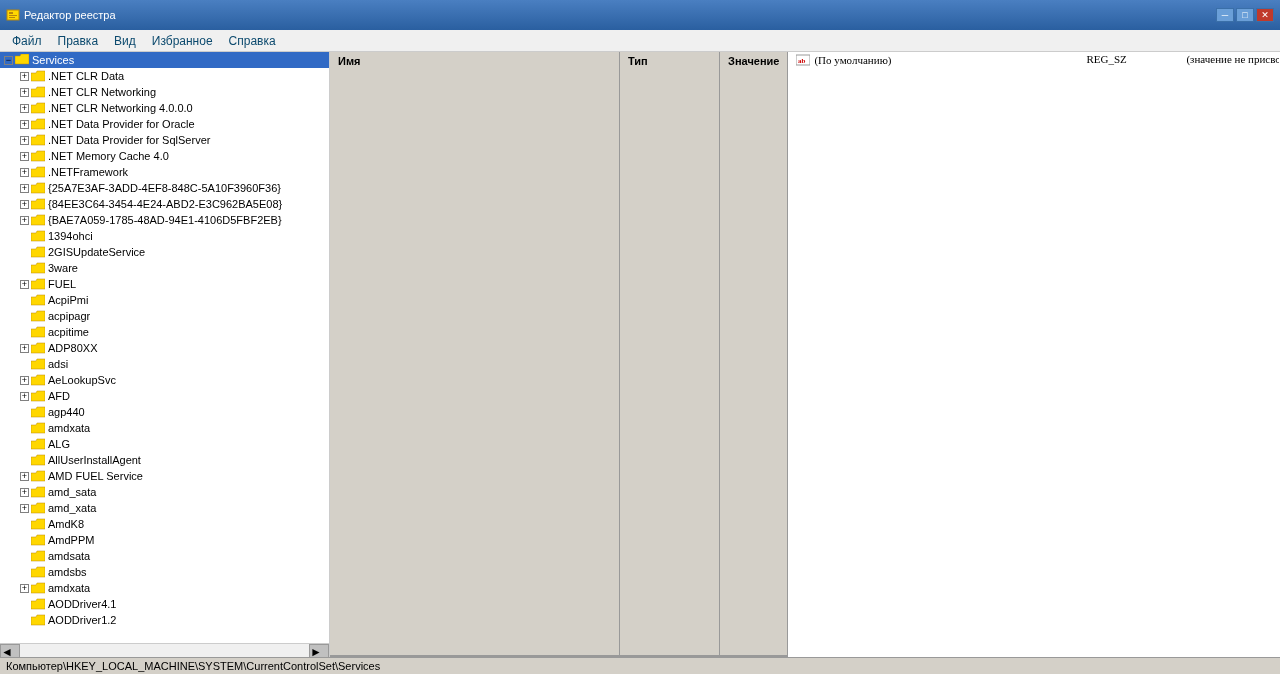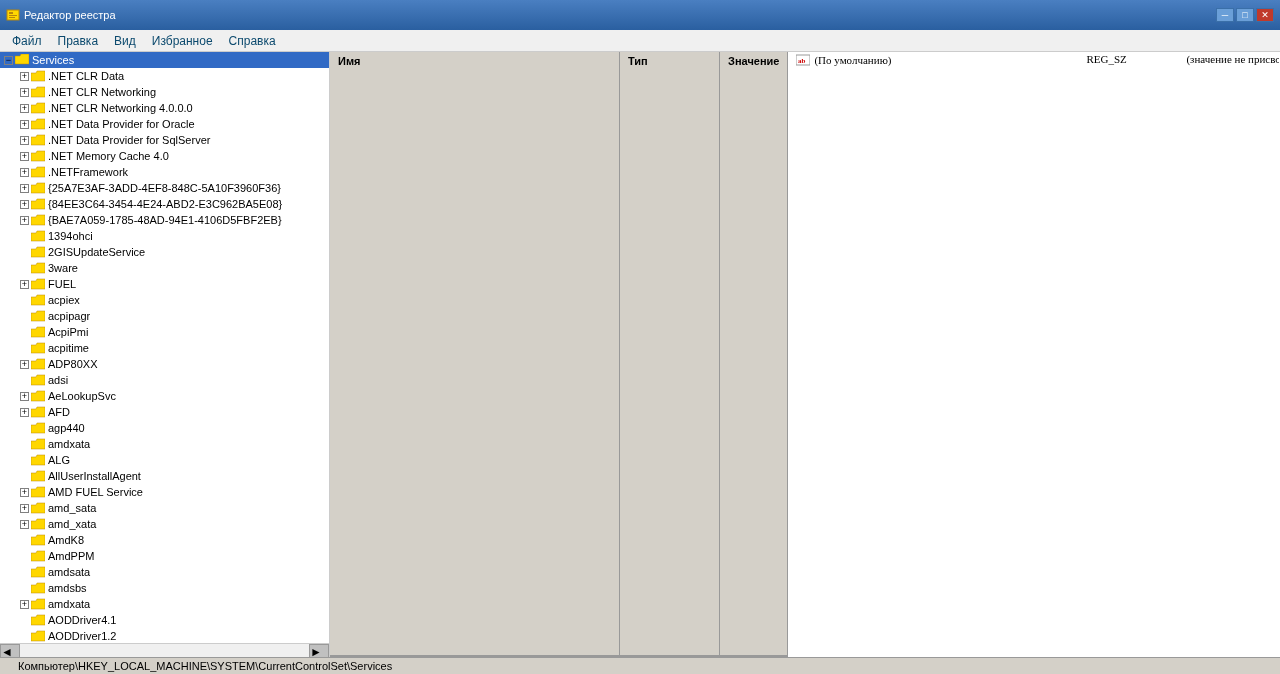--- a/index.html
+++ b/index.html
@@ -163,21 +163,21 @@
       overflow: hidden;
       white-space: nowrap;
     }
     .cell-name { width: 290px; display: flex; align-items: center; gap: 4px; }
     .cell-type { width: 100px; }
     .cell-value { flex: 1; }
     
     #status-bar {
       background: #d4d0c8;
       border-top: 1px solid #999;
-      padding: 2px 18px;
+      padding: 2px 6px;
       font-size: 11px;
       flex-shrink: 0;
     }
     
     #tree-container::-webkit-scrollbar { width: 14px; }
     #tree-container::-webkit-scrollbar-track { background: #f0f0f0; }
     #tree-container::-webkit-scrollbar-thumb {
       background: #c0c0c0;
       border: 1px solid #999;
     }
@@ -328,35 +328,28 @@
             <svg width="14" height="12" viewBox="0 0 14 12" style="margin-right: 3px; flex-shrink: 0;">
               <path d="M0,3 L5,3 L6,1 L14,1 L14,11 L0,11 Z" fill="#ffd700" stroke="#b8860b" stroke-width="0.5"></path>
             </svg>
             <span class="tree-label">FUEL</span>
           </div>
           <div class="tree-item" style="padding-left: 20px;">
             <span class="expander empty" style="visibility: hidden;"></span>
             <svg width="14" height="12" viewBox="0 0 14 12" style="margin-right: 3px; flex-shrink: 0;">
               <path d="M0,3 L5,3 L6,1 L14,1 L14,11 L0,11 Z" fill="#ffd700" stroke="#b8860b" stroke-width="0.5"></path>
             </svg>
-            <span class="tree-label">acpiex</span>
+            <span class="tree-label">AcpiPmi</span>
           </div>
           <div class="tree-item" style="padding-left: 20px;">
             <span class="expander empty" style="visibility: hidden;"></span>
             <svg width="14" height="12" viewBox="0 0 14 12" style="margin-right: 3px; flex-shrink: 0;">
               <path d="M0,3 L5,3 L6,1 L14,1 L14,11 L0,11 Z" fill="#ffd700" stroke="#b8860b" stroke-width="0.5"></path>
             </svg>
             <span class="tree-label">acpipagr</span>
-          </div>
-          <div class="tree-item" style="padding-left: 20px;">
-            <span class="expander empty" style="visibility: hidden;"></span>
-            <svg width="14" height="12" viewBox="0 0 14 12" style="margin-right: 3px; flex-shrink: 0;">
-              <path d="M0,3 L5,3 L6,1 L14,1 L14,11 L0,11 Z" fill="#ffd700" stroke="#b8860b" stroke-width="0.5"></path>
-            </svg>
-            <span class="tree-label">AcpiPmi</span>
           </div>
           <div class="tree-item" style="padding-left: 20px;">
             <span class="expander empty" style="visibility: hidden;"></span>
             <svg width="14" height="12" viewBox="0 0 14 12" style="margin-right: 3px; flex-shrink: 0;">
               <path d="M0,3 L5,3 L6,1 L14,1 L14,11 L0,11 Z" fill="#ffd700" stroke="#b8860b" stroke-width="0.5"></path>
             </svg>
             <span class="tree-label">acpitime</span>
           </div>
           <div class="tree-item" style="padding-left: 20px;">
             <span class="expander">+</span>

